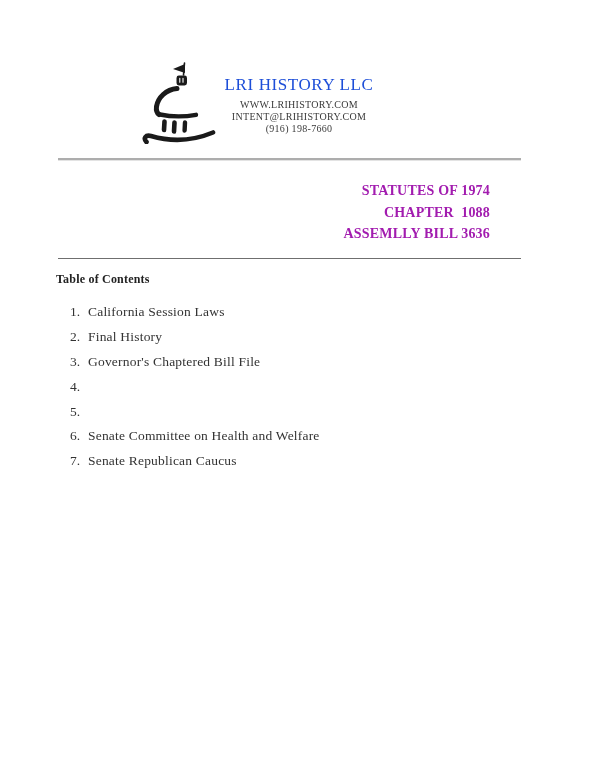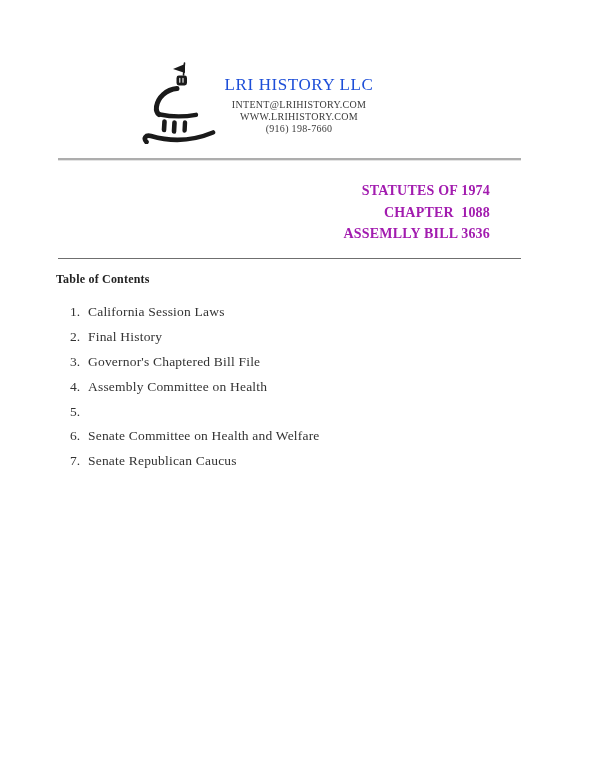--- a/index.html
+++ b/index.html
@@ -140,22 +140,22 @@
       <path d="M34.5,64.5 L34,73.5" stroke-width="4.6"></path>
       <path d="M45,64.5 L44.6,72.5" stroke-width="4.4"></path>
 
       <path d="M6.5,84 C3,80.5 5.5,76.5 11,78 C31,83.8 53,82.8 73,74.5" stroke-width="4.6"></path>
     </g>
   </svg>
 
   <div class="header-text">
     <div class="company-name">LRI HISTORY LLC</div>
     <div class="contact-block">
+      <div class="contact-line">WWW.LRIHISTORY.COM</div>
       <div class="contact-line">INTENT@LRIHISTORY.COM</div>
-      <div class="contact-line">WWW.LRIHISTORY.COM</div>
       <div class="contact-line">(916) 198-7660</div>
     </div>
   </div>
 
   <div class="rule-1"></div>
 
   <div class="reference-block">
     <div class="reference-line">STATUTES OF 1974</div>
     <div class="reference-line">CHAPTER  1088</div>
     <div class="reference-line">ASSEMLLY BILL 3636</div>
@@ -176,21 +176,20 @@
       <span class="toc-item-label">Final History</span>
     </div>
 
     <div class="toc-item">
       <span class="toc-item-number">3.</span>
       <span class="toc-item-label">Governor's Chaptered Bill File</span>
     </div>
 
     <div class="toc-item">
       <span class="toc-item-number">4.</span>
-      <span class="toc-item-label">Assembly Committee on Health</span>
     </div>
 
     <div class="toc-item">
       <span class="toc-item-number">5.</span>
     </div>
 
     <div class="toc-item">
       <span class="toc-item-number">6.</span>
       <span class="toc-item-label">Senate Committee on Health and Welfare</span>
     </div>

